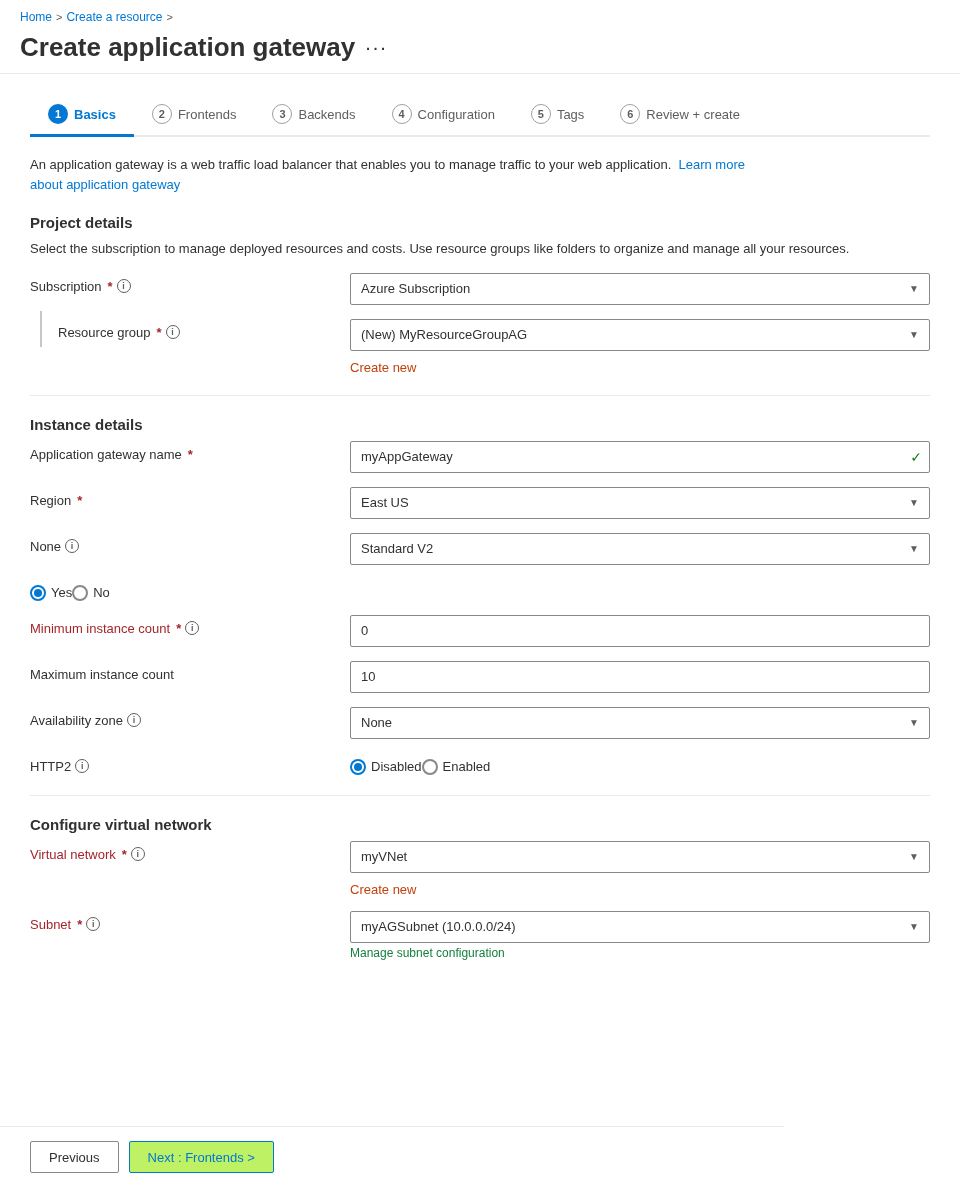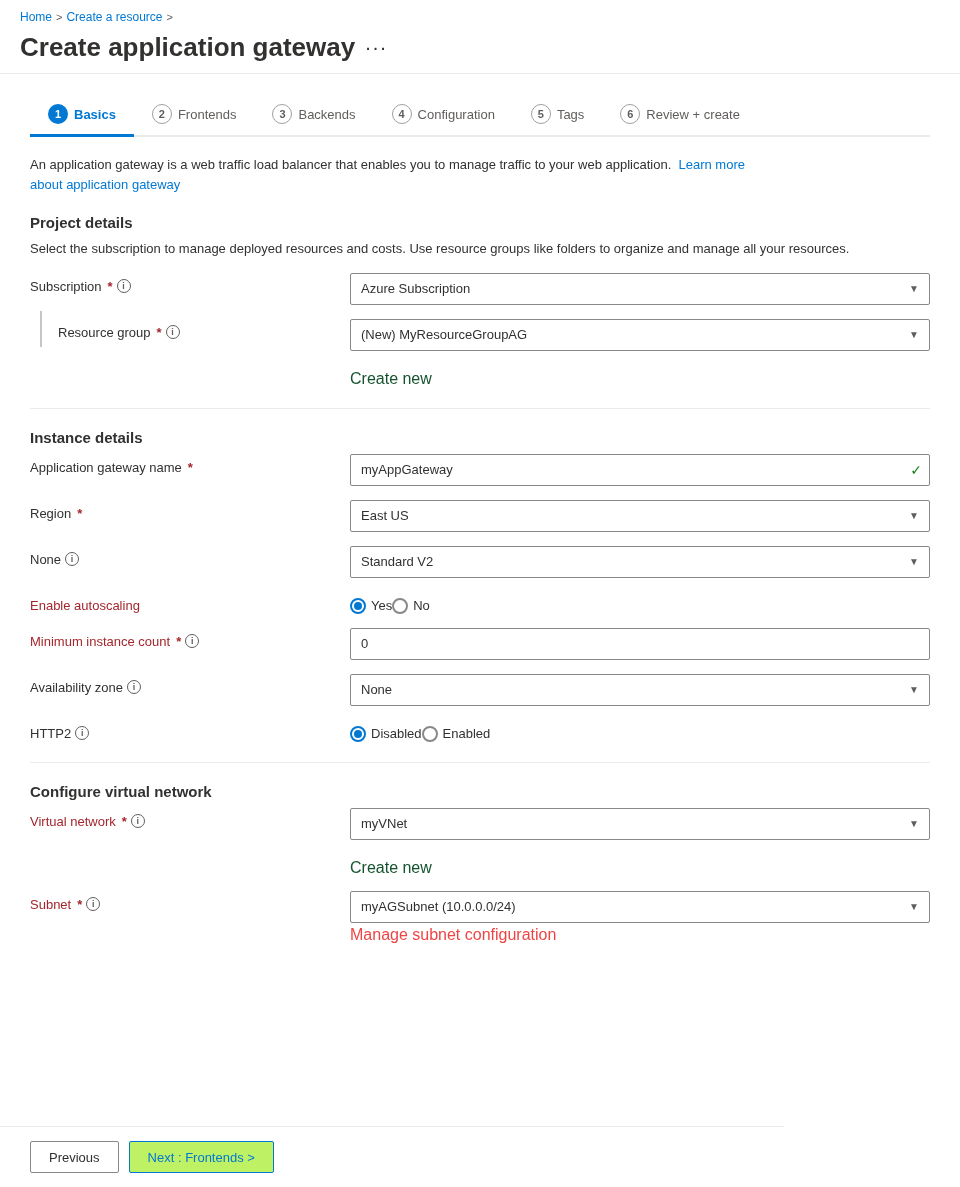--- a/index.html
+++ b/index.html
@@ -207,26 +207,26 @@
       position: absolute;
       right: 8px;
       top: 50%;
       transform: translateY(-50%);
       color: #107c10;
       font-size: 14px;
     }
 
     
     .create-new-link {
-      color: #14532d;
-      font-size: 16px;
+      color: #c2410c;
+      font-size: 13px;
       text-decoration: none;
       cursor: pointer;
       display: inline-block;
-      margin-top: 19px;
+      margin-top: 9px;
     }
 
     
     .radio-group {
       display: flex;
       align-items: center;
       padding-top: 6px;
     }
     .radio-option {
       display: flex;
@@ -307,22 +307,22 @@
     .connector-line {
       position: absolute;
       left: 10px;
       top: 38px;
       width: 2px;
       height: 36px;
       background: #c8c6c4;
     }
 
     .manage-link {
-      color: #ef4444;
-      font-size: 16px;
+      color: #15803d;
+      font-size: 12px;
       text-decoration: none;
       cursor: pointer;
       margin-top: 3px;
       display: inline-block;
     }
 
     .page-content-wrap {
       padding-bottom: 80px;
     }
   </style>
@@ -447,23 +447,20 @@
     </div>
     <div class="form-control-col">
       <div class="dropdown-select">
         <span>Standard V2</span>
         <span class="dropdown-arrow">▼</span>
       </div>
     </div>
   </div>
 
   <div class="form-row">
-    <div class="form-label-col">
-      <span style="color:#a4262c;">Enable autoscaling</span>
-    </div>
     <div class="form-control-col">
       <div class="radio-group">
         <label class="radio-option">
           <div class="radio-circle checked"></div>
           <span class="radio-label">Yes</span>
         </label>
         <label class="radio-option">
           <div class="radio-circle unchecked"></div>
           <span class="radio-label">No</span>
         </label>
@@ -475,20 +472,28 @@
     <div class="form-label-col">
       <span style="color:#a4262c;">Minimum instance count</span>
       <span class="required-star">*</span>
       <span class="info-icon">i</span>
     </div>
     <div class="form-control-col">
       <input class="text-input" type="text" value="0" style="">
     </div>
   </div>
 
+  <div class="form-row">
+    <div class="form-label-col">
+      <span>Maximum instance count</span>
+    </div>
+    <div class="form-control-col">
+      <input class="text-input" type="text" value="10" style="">
+    </div>
+  </div>
 
   <div class="form-row">
     <div class="form-label-col">
       <span>Availability zone</span>
       <span class="info-icon">i</span>
     </div>
     <div class="form-control-col">
       <div class="dropdown-select">
         <span>None</span>
         <span class="dropdown-arrow">▼</span>

